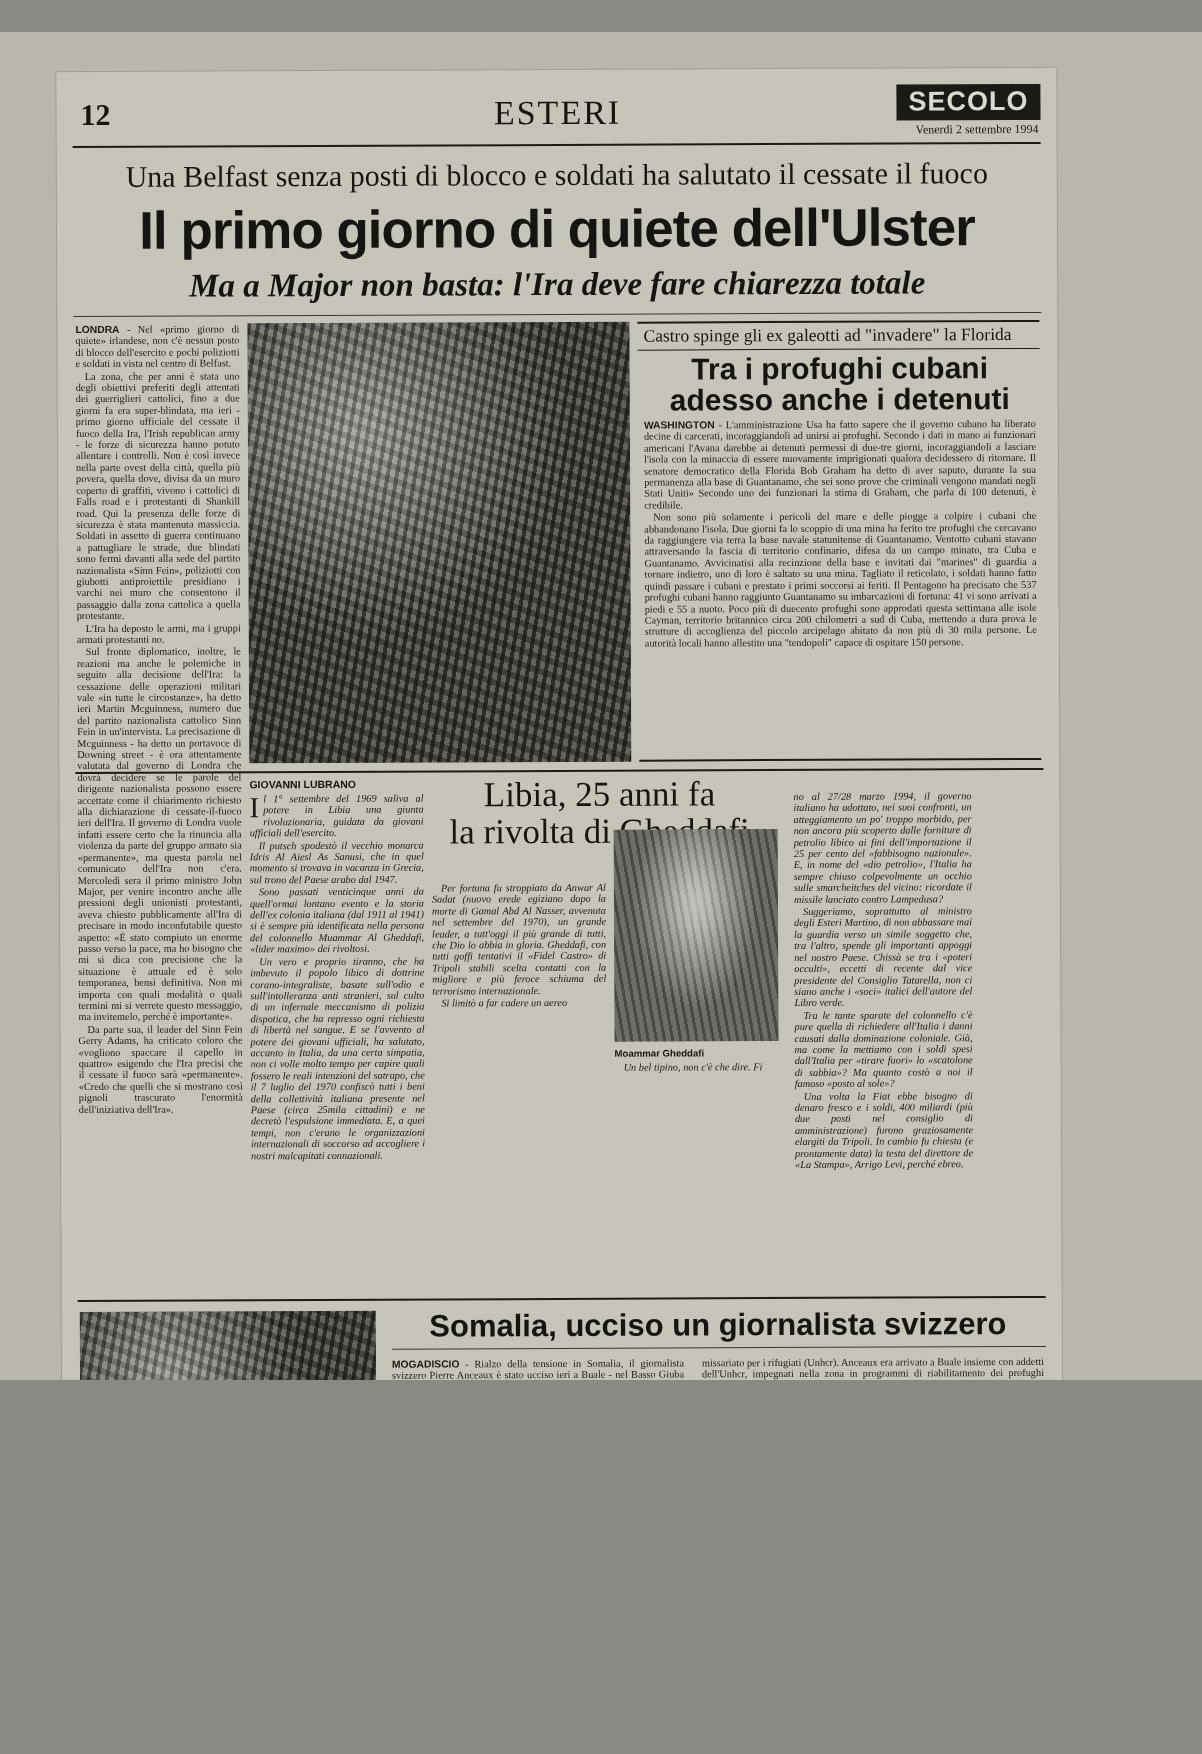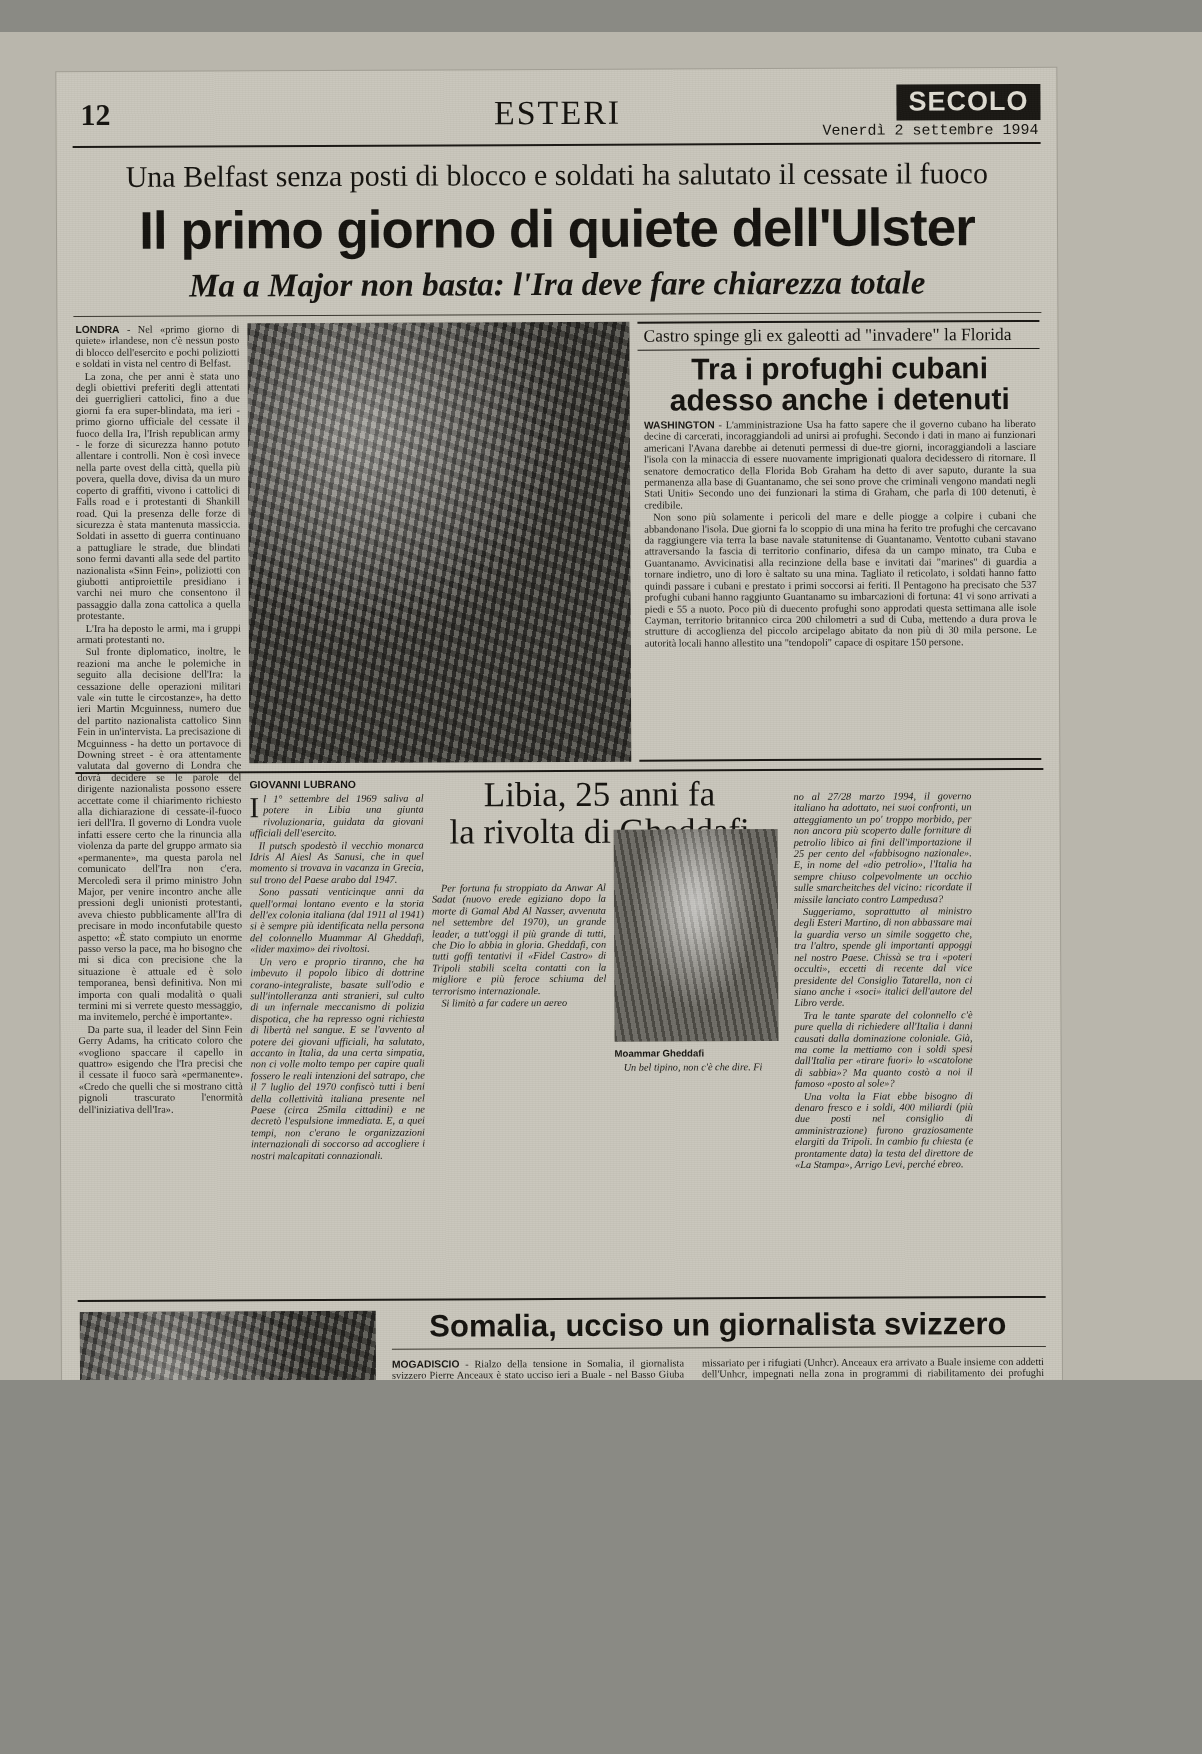--- a/index.html
+++ b/index.html
@@ -65,22 +65,22 @@
     color: #dfdcd2;
     padding: 2px 12px 3px 12px;
     font-family: "Liberation Sans", sans-serif;
     font-weight: bold;
     font-size: 27px;
     letter-spacing: 1px;
   }
   .logo-date {
     position: absolute;
     right: 2px; top: 38px;
-    font-family: Liberation Mono, monospace;
-    font-size: 15px;
+    font-family: Liberation Serif, serif;
+    font-size: 12px;
   }
   .rule {
     position: absolute;
     left: 16px; right: 16px;
     height: 2px;
     background: #1a1814;
   }
   .rule.thin { height: 1px; background: #3a372f; }
 
   
@@ -223,21 +223,21 @@
     <div class="kicker">Una Belfast senza posti di blocco e soldati ha salutato il cessate il fuoco</div>
     <div class="mainhead">Il primo giorno di quiete dell'Ulster</div>
     <div class="subhead">Ma a Major non basta: l'Ira deve fare chiarezza totale</div>
     <div class="rule thin" style="top:244px;"></div>
 
     <div class="col" style="left:18px; top:252px; width:164px;">
       <p class="first"><span class="lead">LONDRA</span> <span>- Nel «primo giorno di quiete» irlandese, non c'è nessun posto di blocco dell'esercito e pochi poliziotti e soldati in vista nel centro di Belfast.</span></p>
       <p>La zona, che per anni è stata uno degli obiettivi preferiti degli attentati dei guerriglieri cattolici, fino a due giorni fa era super-blindata, ma ieri - primo giorno ufficiale del cessate il fuoco della Ira, l'Irish republican army - le forze di sicurezza hanno potuto allentare i controlli. Non è così invece nella parte ovest della città, quella più povera, quella dove, divisa da un muro coperto di graffiti, vivono i cattolici di Falls road e i protestanti di Shankill road. Qui la presenza delle forze di sicurezza è stata mantenuta massiccia. Soldati in assetto di guerra continuano a pattugliare le strade, due blindati sono fermi davanti alla sede del partito nazionalista «Sinn Fein», poliziotti con giubotti antiproiettile presidiano i varchi nei muro che consentono il passaggio dalla zona cattolica a quella protestante.</p>
       <p>L'Ira ha deposto le armi, ma i gruppi armati protestanti no.</p>
       <p>Sul fronte diplomatico, inoltre, le reazioni ma anche le polemiche in seguito alla decisione dell'Ira: la cessazione delle operazioni militari vale «in tutte le circostanze», ha detto ieri Martin Mcguinness, numero due del partito nazionalista cattolico Sinn Fein in un'intervista. La precisazione di Mcguinness - ha detto un portavoce di Downing street - è ora attentamente valutata dal governo di Londra che dovrà decidere se le parole del dirigente nazionalista possono essere accettate come il chiarimento richiesto alla dichiarazione di cessate-il-fuoco ieri dell'Ira. Il governo di Londra vuole infatti essere certo che la rinuncia alla violenza da parte del gruppo armato sia «permanente», ma questa parola nel comunicato dell'Ira non c'era. Mercoledì sera il primo ministro John Major, per venire incontro anche alle pressioni degli unionisti protestanti, aveva chiesto pubblicamente all'Ira di precisare in modo inconfutabile questo aspetto: «È stato compiuto un enorme passo verso la pace, ma ho bisogno che mi si dica con precisione che la situazione è attuale ed è solo temporanea, bensì definitiva. Non mi importa con quali modalità o quali termini mi si verrete questo messaggio, ma invitemelo, perché è importante».</p>
-      <p>Da parte sua, il leader del Sinn Fein Gerry Adams, ha criticato coloro che «vogliono spaccare il capello in quattro» esigendo che l'Ira precisi che il cessate il fuoco sarà «permanente». «Credo che quelli che si mostrano città pignoli trascurato l'enormità dell'iniziativa dell'Ira».</p>
+      <p>Da parte sua, il leader del Sinn Fein Gerry Adams, ha criticato coloro che «vogliono spaccare il capello in quattro» esigendo che l'Ira precisi che il cessate il fuoco sarà «permanente». «Credo che quelli che si mostrano così pignoli trascurato l'enormità dell'iniziativa dell'Ira».</p>
     </div>
 
     <div class="photo dark" style="left:190px; top:252px; width:382px; height:440px;">
       <div class="px"></div>
     </div>
 
     <div class="boxrule" style="left:580px; top:252px; width:402px; height:2px;"></div>
     <div class="cuban-kicker" style="left:586px; top:256px; width:392px;">Castro spinge gli ex galeotti ad "invadere" la Florida</div>
     <div class="boxrule" style="left:580px; top:280px; width:402px; height:1px;"></div>
     <div class="cuban-head" style="left:586px; top:284px; width:392px;">

